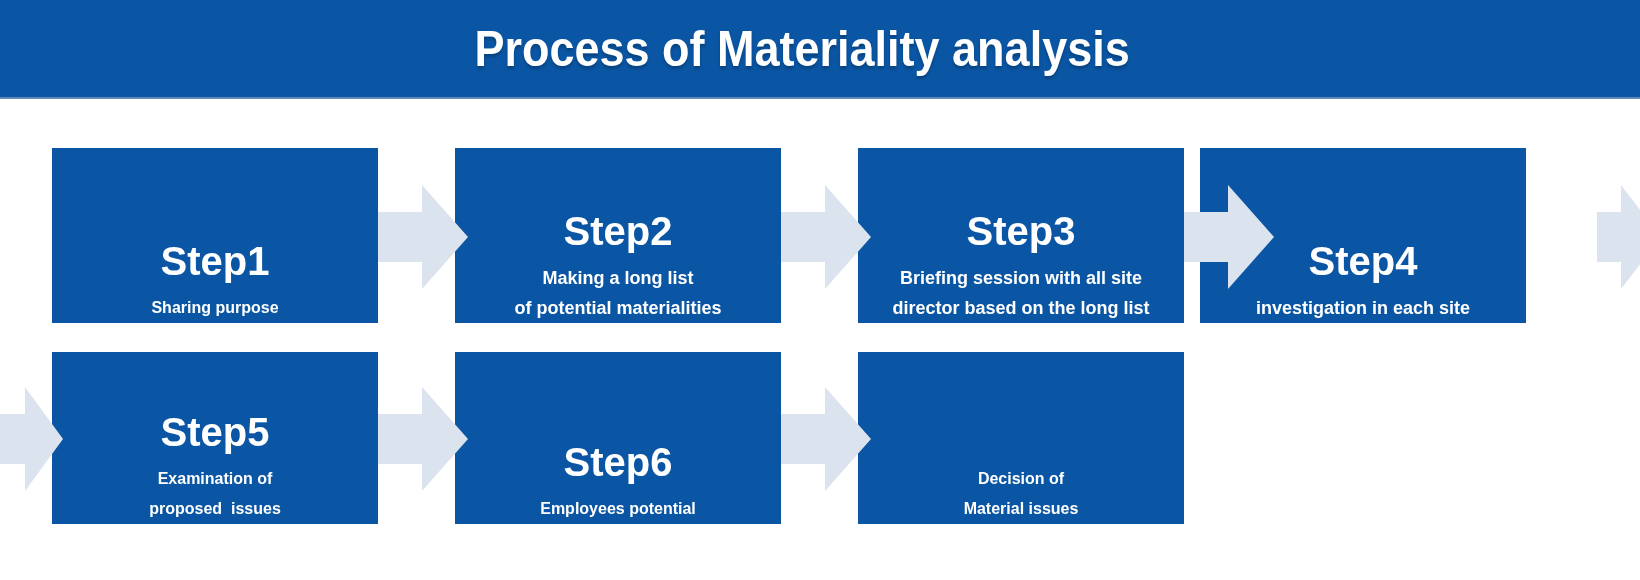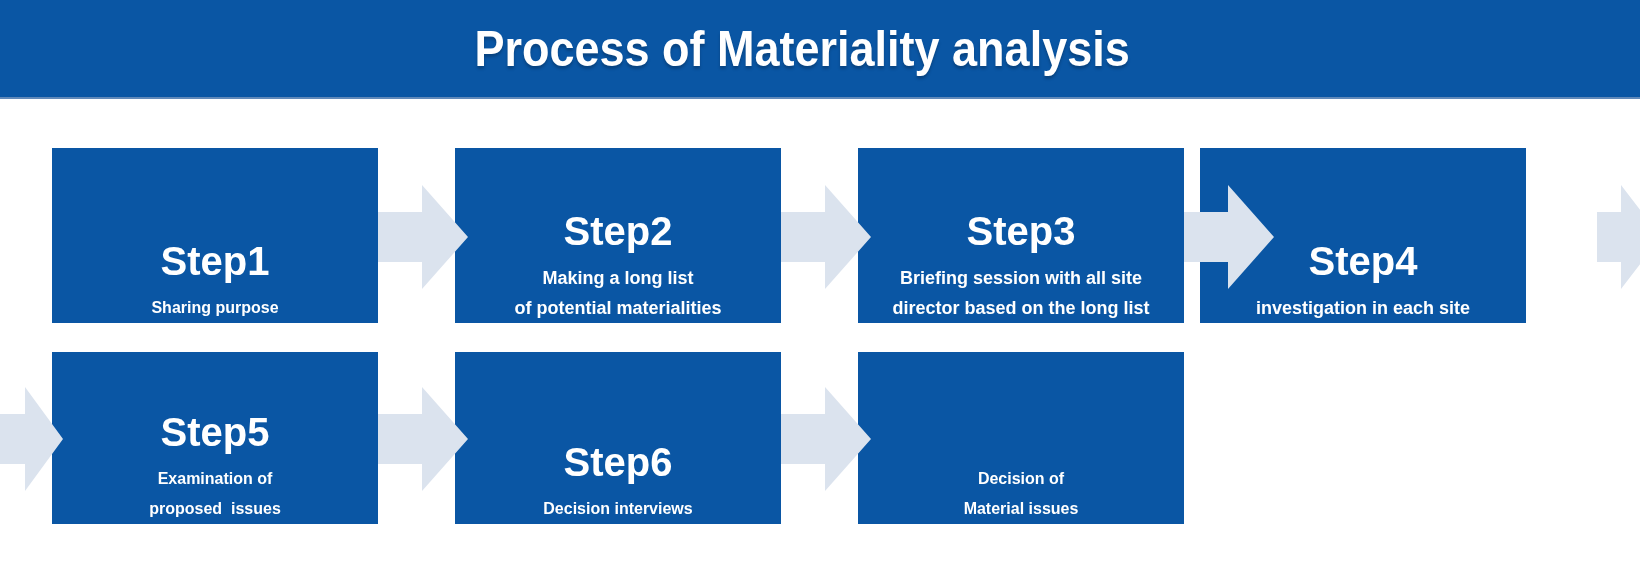--- a/index.html
+++ b/index.html
@@ -127,21 +127,21 @@
     <div class="step-title">Step5</div>
     <div class="step-sub sub-large">
       <div class="sub-line">Examination of</div>
       <div class="sub-line">proposed  issues</div>
     </div>
   </div>
 
   <div class="box r2 c2">
     <div class="step-title">Step6</div>
     <div class="step-sub sub-large">
-      <div class="sub-line">Decision interviews</div>
+      <div class="sub-line">Employees potential</div>
     </div>
   </div>
 
   <div class="box r2 c3">
     <div class="step-sub sub-large">
       <div class="sub-line">Decision of</div>
       <div class="sub-line">Material issues</div>
     </div>
   </div>
 

